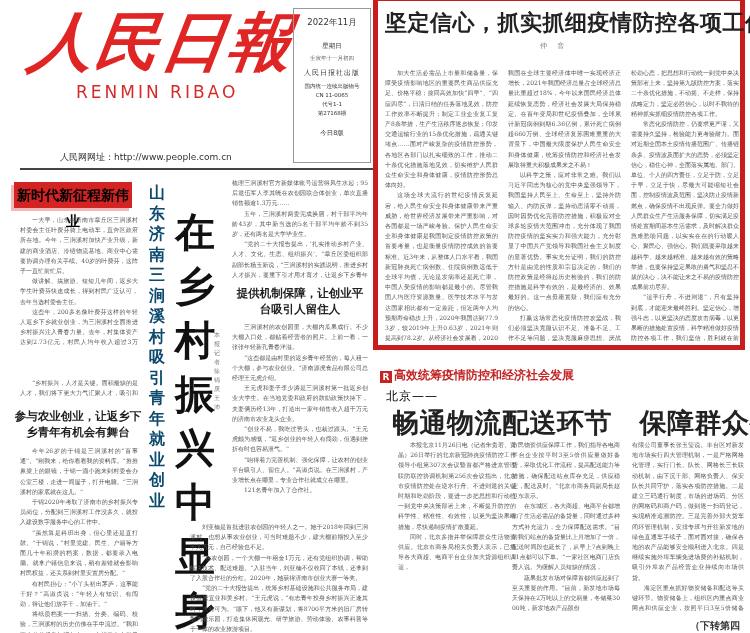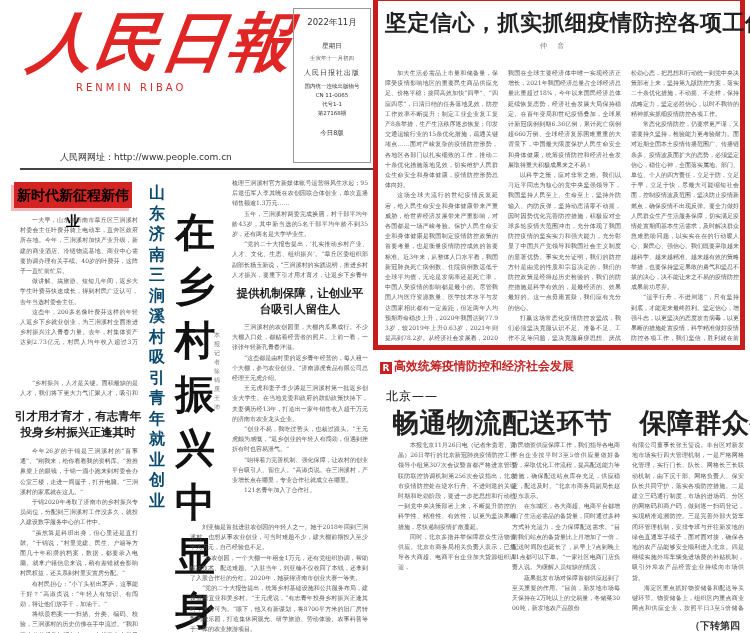--- a/index.html
+++ b/index.html
@@ -5,21 +5,21 @@
   html, body { margin:0; padding:0; background:#fff; }
   body { width:750px; height:633px; position:relative; overflow:hidden;
          font-family:"DejaVu Serif", serif; color:#333; }
   .abs { position:absolute; }
 
   
   .masthead-logo { left:20px; top:0px; width:255px; height:118px; }
   .logo-chars { font-family:"DejaVu Serif", serif; color:#e02525; font-size:64px;
                 font-weight:bold; font-style:italic; letter-spacing:2px; line-height:84px;
                 transform:skewX(-8deg); white-space:nowrap; padding-left:10px; }
-  .logo-latin { color:#d52a2a; font-family:"DejaVu Sans", sans-serif; font-size:10px;
+  .logo-latin { color:#d52a2a; font-family:"DejaVu Sans", sans-serif; font-size:17px;
                 letter-spacing:3px; margin-left:56px; margin-top:-2px; }
   .website { left:60px; top:151px; font-family:"DejaVu Sans", sans-serif;
              font-size:9px; color:#333; white-space:nowrap; }
 
   .datebox { left:293px; top:8px; width:76px; height:153px; border:1.5px solid #999;
              text-align:center; font-family:"DejaVu Sans", sans-serif; color:#333; }
   .datebox .ym { font-size:8.5px; margin-top:8px; }
   .datebox .day { font-size:22px; font-weight:bold; margin-top:2px; line-height:26px; }
   .datebox .wk { font-size:6.5px; margin-top:13px; }
   .datebox .lunar { font-size:5.5px; color:#666; margin-top:4px; }
@@ -50,21 +50,21 @@
              font-size:11.5px; line-height:16px; }
 
   
   .red-frame { left:373px; top:-4px; width:372px; height:354px; border:5px solid #c91d1d;
                box-sizing:border-box; background:#fff; }
   .edit-title { left:385px; top:8px; width:355px; font-family:"DejaVu Sans", sans-serif;
                 font-size:22px; font-weight:bold; color:#222; letter-spacing:0.5px;
                 white-space:nowrap; }
   .edit-author { left:540px; top:41px; font-size:7px; color:#777; letter-spacing:4px; }
 
-  .sec-label { left:380px; top:358px; font-family:"DejaVu Sans", sans-serif;
+  .sec-label { left:380px; top:367px; font-family:"DejaVu Sans", sans-serif;
                font-weight:bold; color:#c42424; font-size:12px; white-space:nowrap; }
   .sec-label .r { display:inline-block; width:12px; height:12px; background:#c42424;
                   color:#fff; font-size:9px; line-height:12px; text-align:center;
                   margin-right:2px; vertical-align:-1px; }
   .loc-label { left:386px; top:388px; font-size:12px; color:#000000; letter-spacing:1px; }
   .lower-title { left:392px; top:405px; font-size:27px; font-weight:bold; color:#222;
                  white-space:nowrap; letter-spacing:0.5px; }
 </style>
 </head>
 <body>
@@ -92,21 +92,21 @@
 <div class="abs badge-red">新时代新征程新伟业</div>
 
 <div class="abs body-text" style="left:20px;top:215px;width:118px;height:130px;">
   <p>一大早，山东省济南市章丘区三涧溪村村委会主任叶费芬骑上电动车，直奔区政府所在地。今年，三涧溪村加快产业升级，新建的商业酒店、冷链物流基地、商业中心需要协调办理有关手续。40岁的叶费芬，这阵子一直忙前忙后。</p>
   <p>做讲解、搞旅游、短短几年间，返乡大学生叶费芬快速成长，得到村民广泛认可，去年当选村委会主任。</p>
   <p>这些年，200多名像叶费芬这样的年轻人返乡下乡就业创业，为三涧溪村全面推进乡村振兴注入青春力量。去年，村集体资产达到2.73亿元，村民人均年收入超过3万元。</p>
 </div>
 <div class="abs body-text" style="left:20px;top:378px;width:118px;height:22px;">
   <p>“乡村振兴，人才是关键。面积最缺的是人才，我们将下更大力气汇聚人才，吸引和激励更多有志青年在乡村振兴中显身手。”</p>
 </div>
-<div class="abs subhead" style="left:14px;top:408px;width:128px;text-align:center;">引才用才育才，有志青年投身乡村振兴正逢其时</div>
+<div class="abs subhead" style="left:14px;top:408px;width:128px;text-align:center;">参与农业创业，让返乡下乡青年有机会有舞台</div>
 
 <div class="abs body-text" style="left:20px;top:446px;width:118px;height:187px;">
   <p>今年26岁的于锦是三涧溪村的“百事通”。“刚我来，给你看看我的资料库。”推推鼻梁上的眼镜，于锦一溜小跑来到村委会办公室三楼，走进一间屋子，打开电脑。“三涧溪村的家底就在这儿。”</p>
   <p>于锦2020年考取了济南市的乡村振兴专员岗位，分配到三涧溪村工作没多久，就投入建设数字服务中心的工作中。</p>
   <p>“虽然算是科班出身，但心里还是直打鼓。”于锦说，“村里党建、民生、户籍等方面几十年积攒的档案，数据，都要录入电脑。就拿户籍信息来说，稍有差错就会影响村民权益，还关系到村里安置房分配。”</p>
   <p>有村民担心：“小丫头初出茅庐，这事能干好？”高淑贞说：“年轻人有知识、有闯劲，得让他们放手干，加油干。”</p>
   <p>将纸质档案一一扫描、分类、编码、校验，三涧溪村的历史仿佛在手中流过。“我和两个伙伴经常加班加点，一心想干出个样子来。”说起那段日子，于锦颇有成就感。</p>
 
 </div>
 

